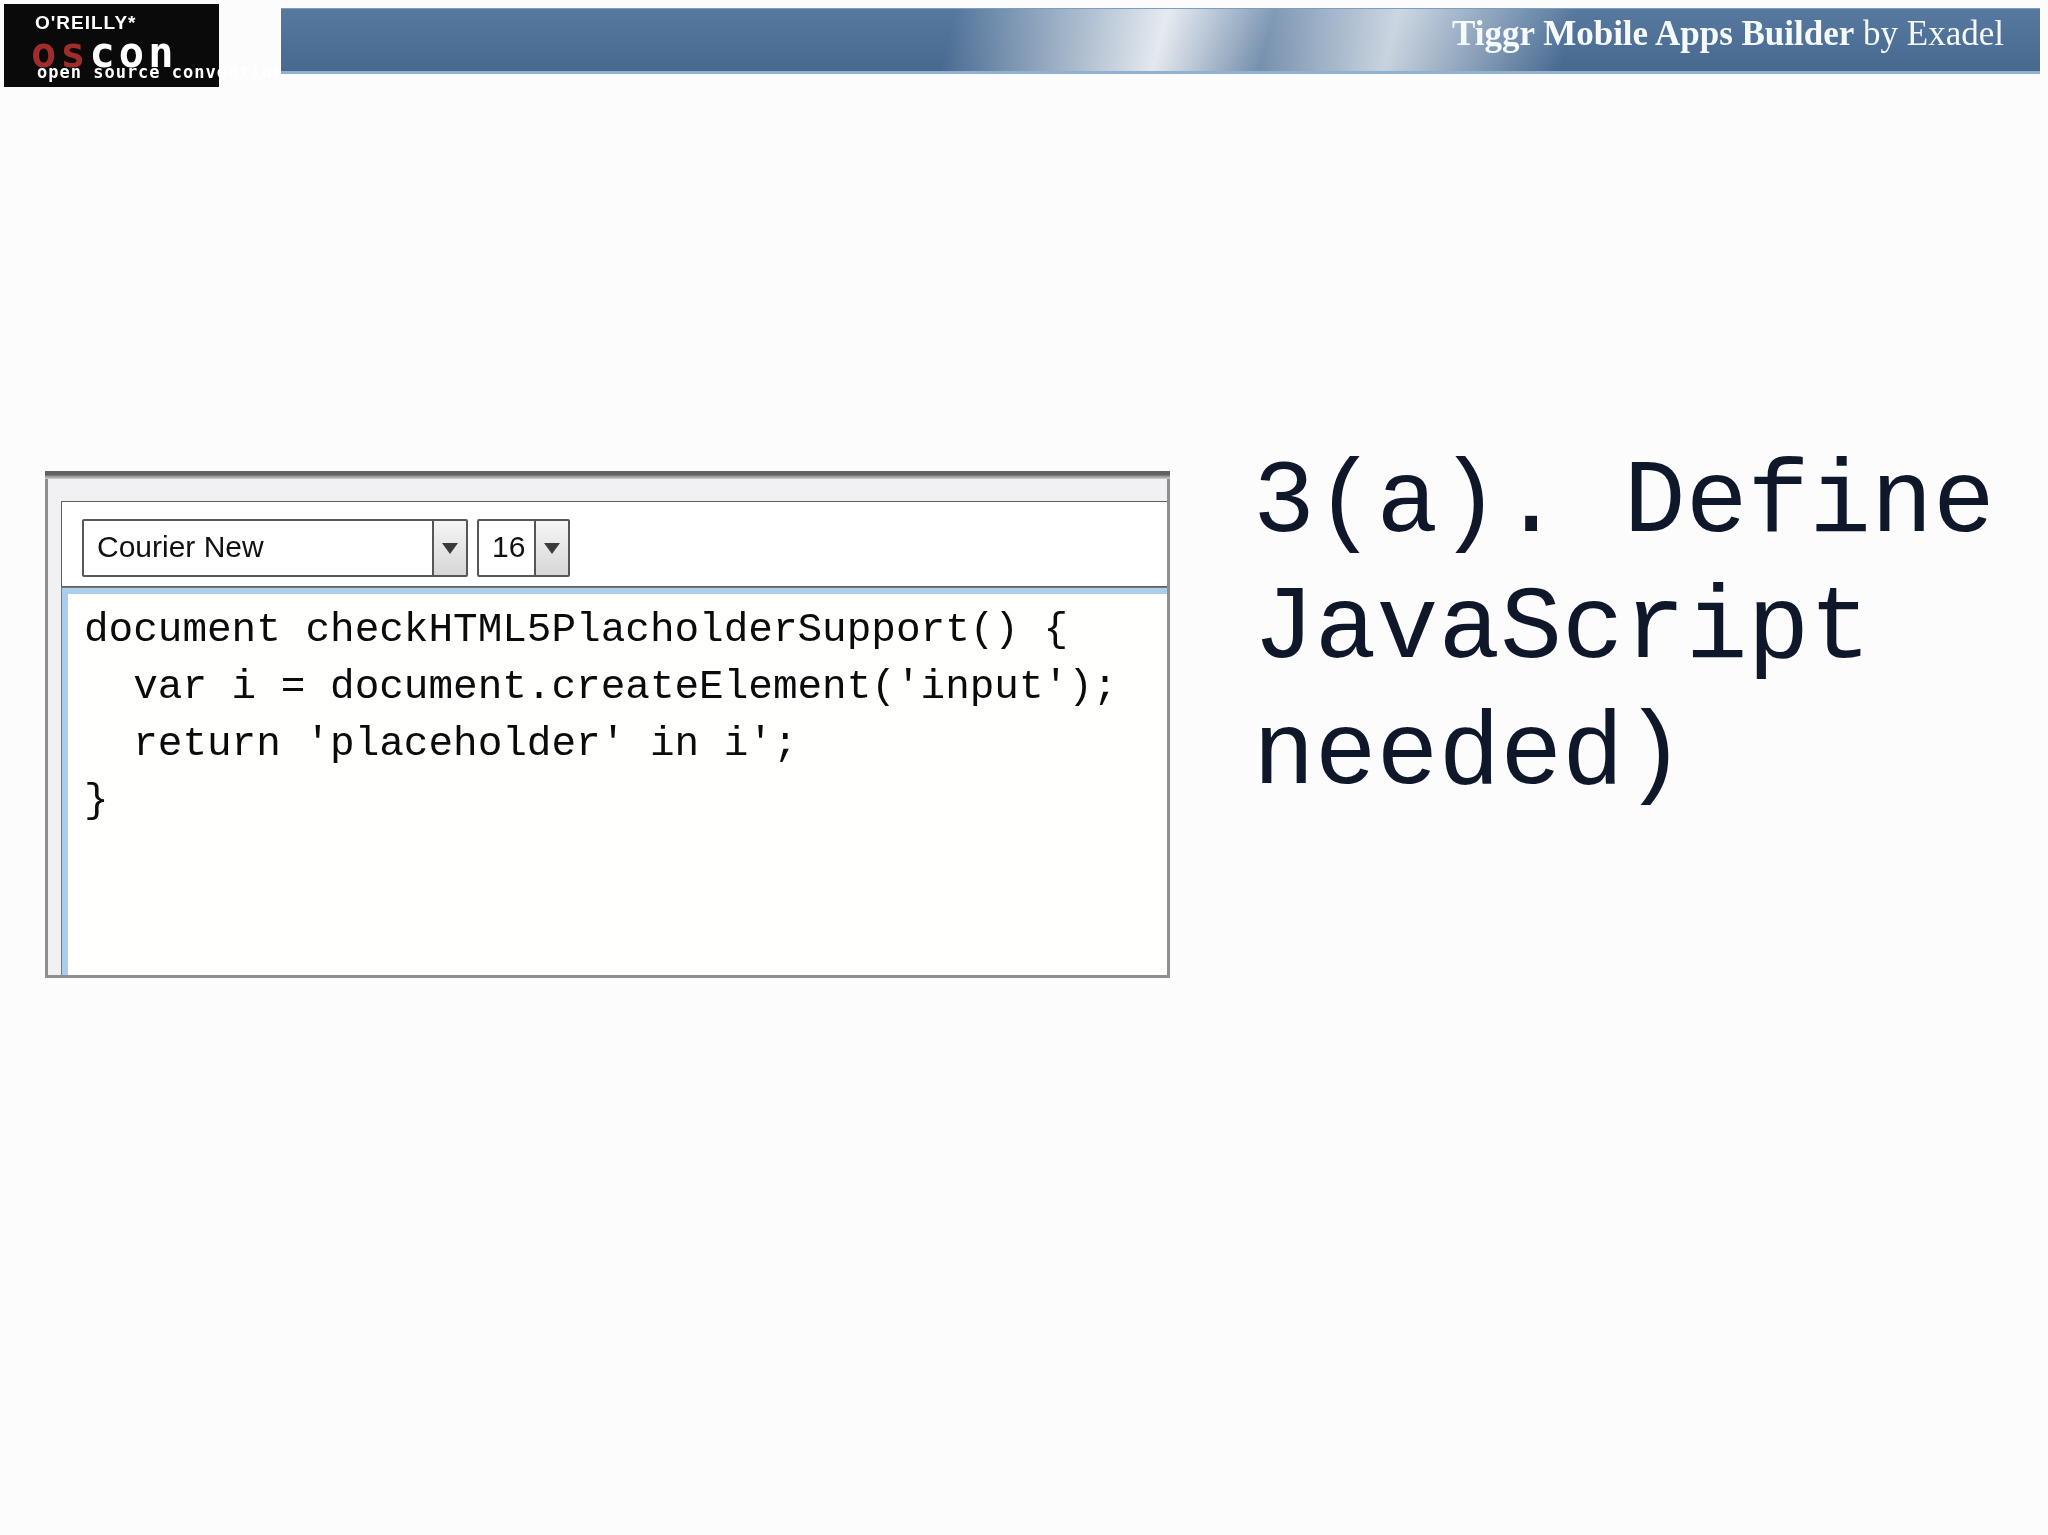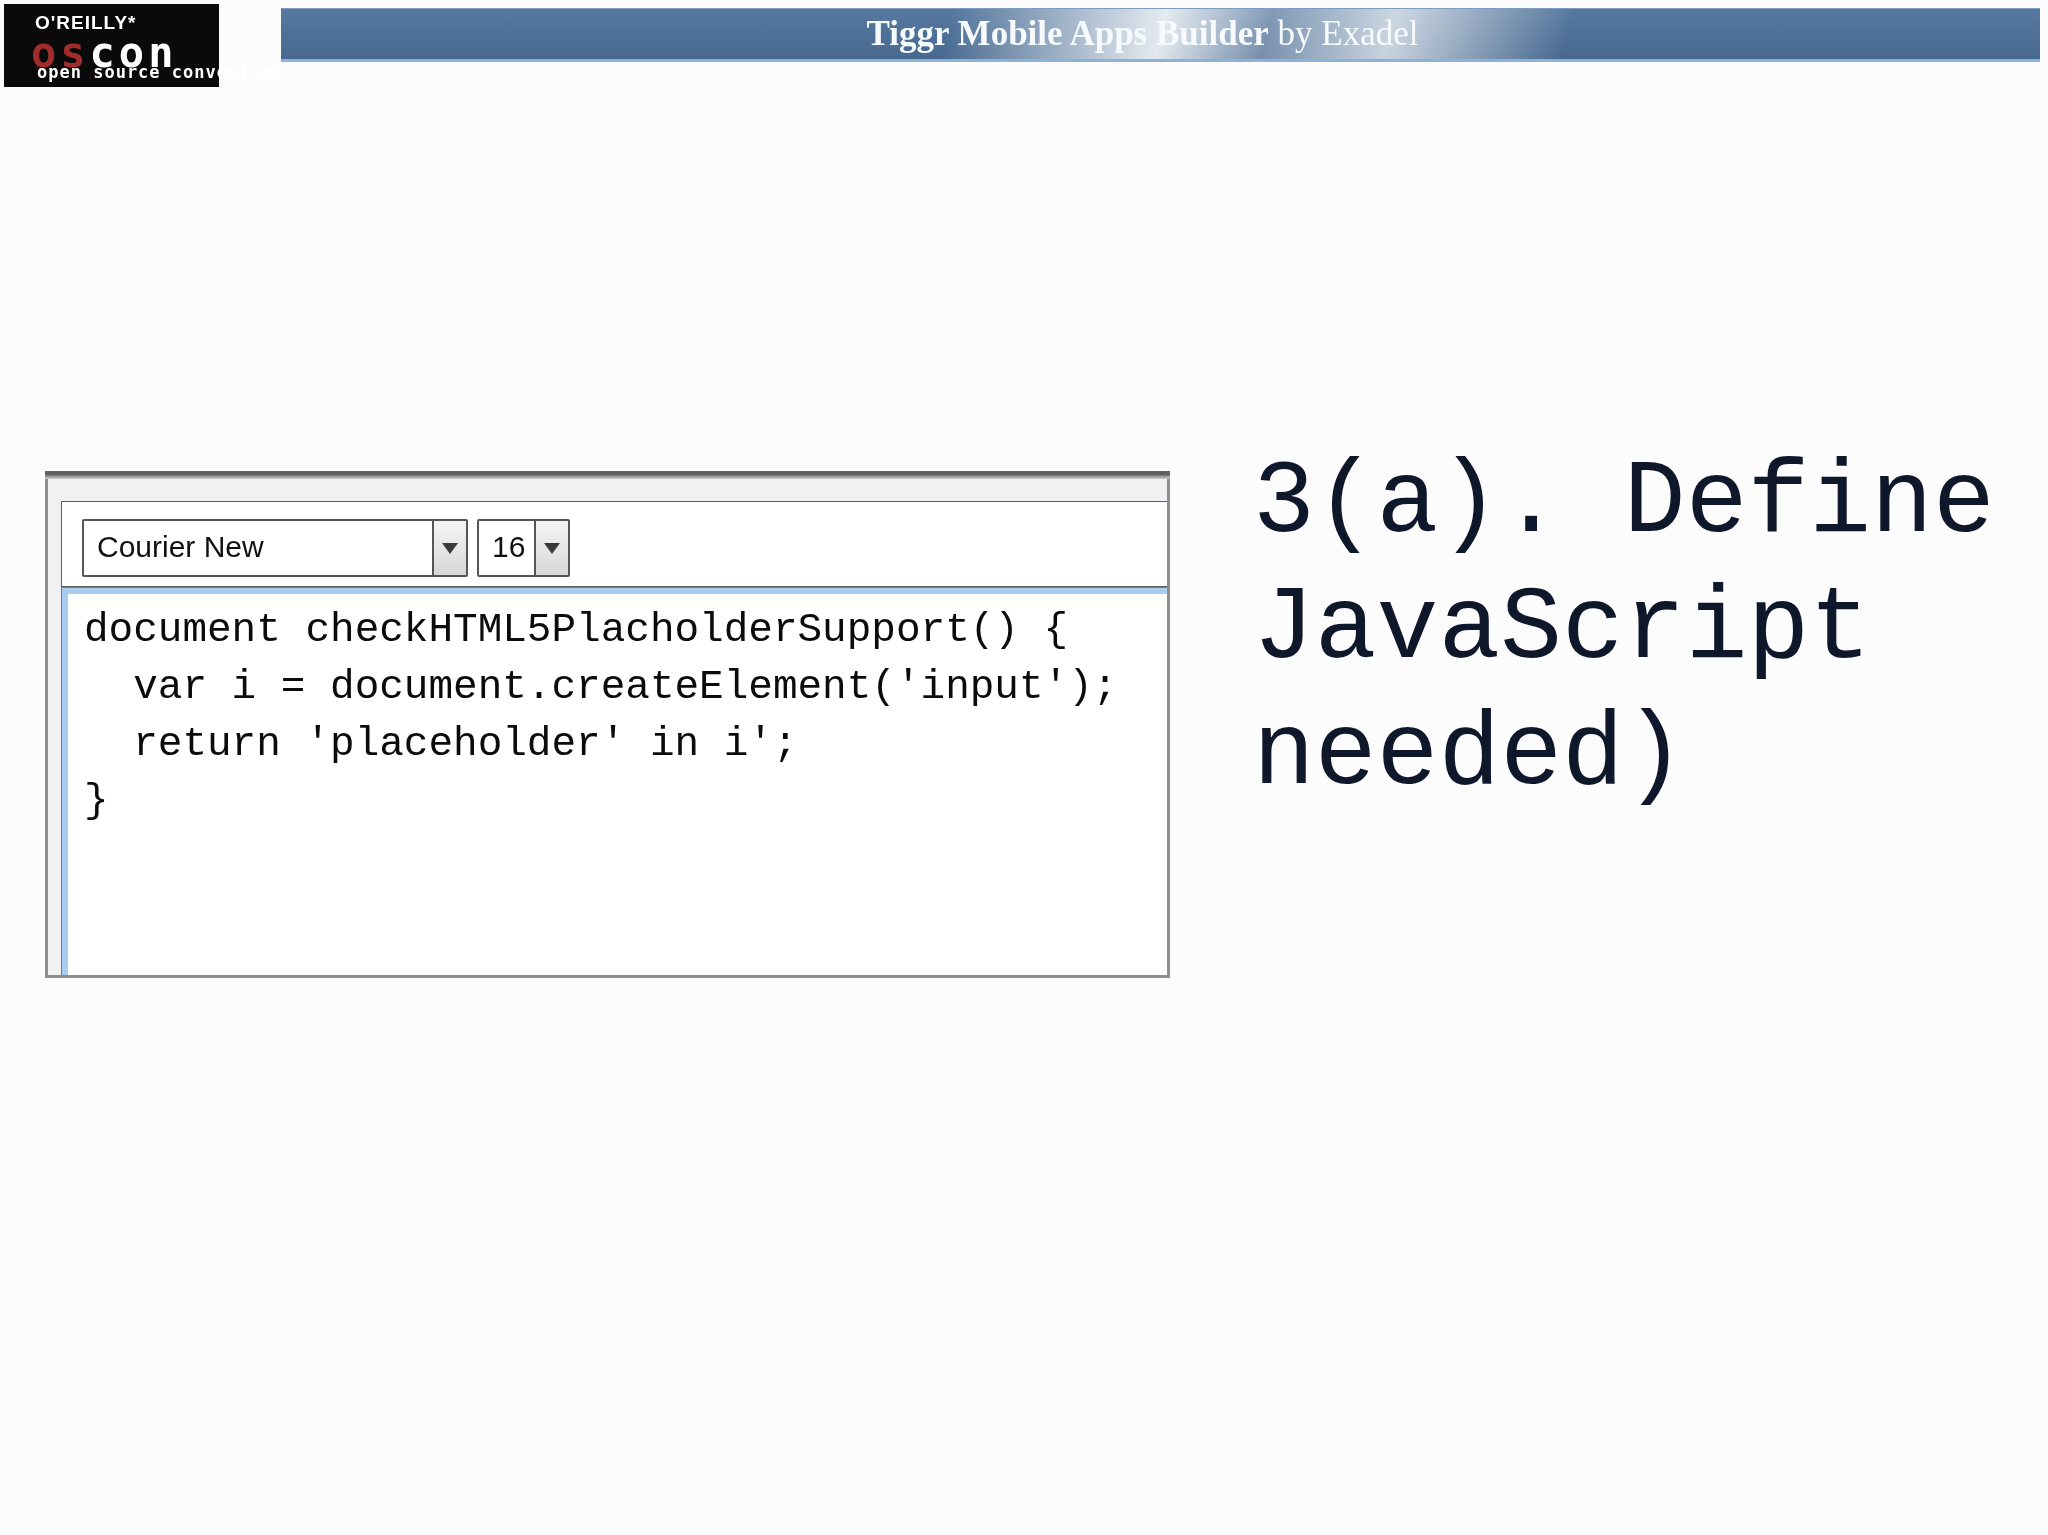--- a/index.html
+++ b/index.html
@@ -10,27 +10,27 @@
   #oscon-logo{position:absolute;left:4px;top:4px;width:215px;height:83px;background:#0a0a0a;}
   #oscon-brand{position:absolute;left:31px;top:8px;color:#fff;font-weight:bold;
                font-size:19px;letter-spacing:1px;font-family:"Liberation Sans",sans-serif;}
   #oscon-name{position:absolute;left:27px;top:14px;font-family:"DejaVu Sans Mono",monospace;
               font-weight:bold;font-size:42px;line-height:1;letter-spacing:4px;color:#fff;margin-top:14px;}
   #oscon-name .os{color:#a02c2c;}
   #oscon-tagline{position:absolute;left:33px;bottom:5px;color:#fff;font-family:"DejaVu Sans Mono",monospace;
                  font-weight:bold;font-size:17px;letter-spacing:1px;white-space:nowrap;}
 
   
-  #header-bar{position:absolute;left:281px;top:8px;width:1759px;height:54px;
+  #header-bar{position:absolute;left:281px;top:8px;width:1759px;height:66px;
               background:
                 linear-gradient(105deg,rgba(255,255,255,0) 38%,rgba(255,255,255,.85) 50%,
                    rgba(255,255,255,.25) 56%,rgba(255,255,255,.7) 63%,rgba(255,255,255,0) 73%),
                 linear-gradient(#57799f,#476990);
               border-top:1px solid #7e9dbd;border-bottom:3px solid #8fb2d2;
-              box-sizing:border-box;text-align:center;}
+              box-sizing:border-box;text-align:right;}
   #header-title{display:inline-block;padding-right:36px;line-height:50px;color:#f6fafd;
                 font-family:"Liberation Serif",serif;font-size:35px;white-space:nowrap;}
   #header-title .t-bold{font-weight:bold;}
 
   
   #editor-panel{position:absolute;left:45px;top:471px;width:1125px;height:507px;
                 box-sizing:border-box;background:#f1f1f3;
                 border:3px solid #8f8f8f;border-top:none;}
   #panel-topbar{position:absolute;top:0;left:-3px;right:-3px;height:8px;
                 background:linear-gradient(#616161 0 45%,#9b9b9b 70%,#cfcfcf);}

